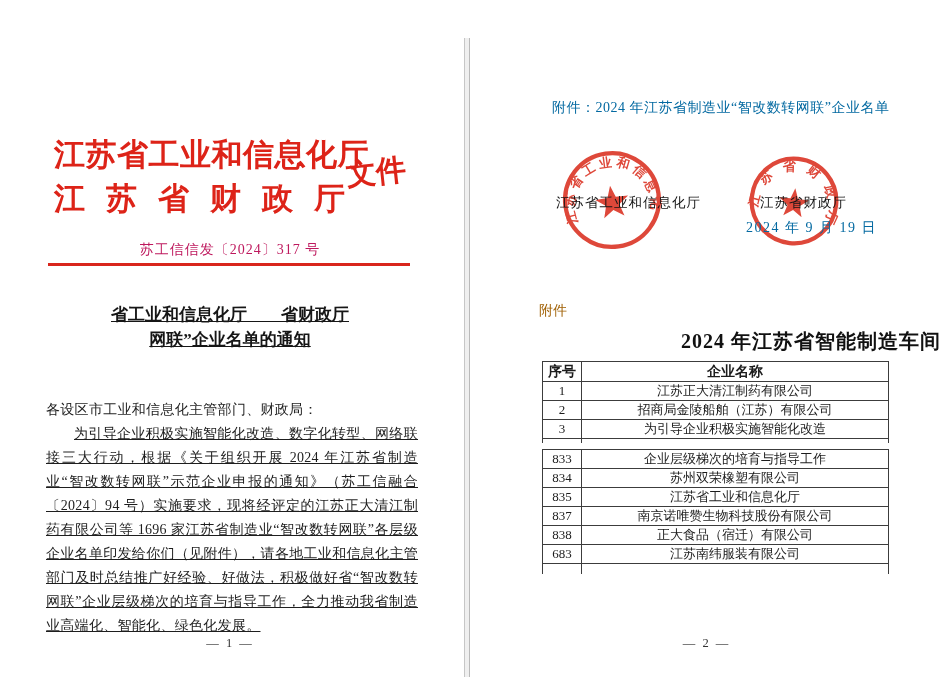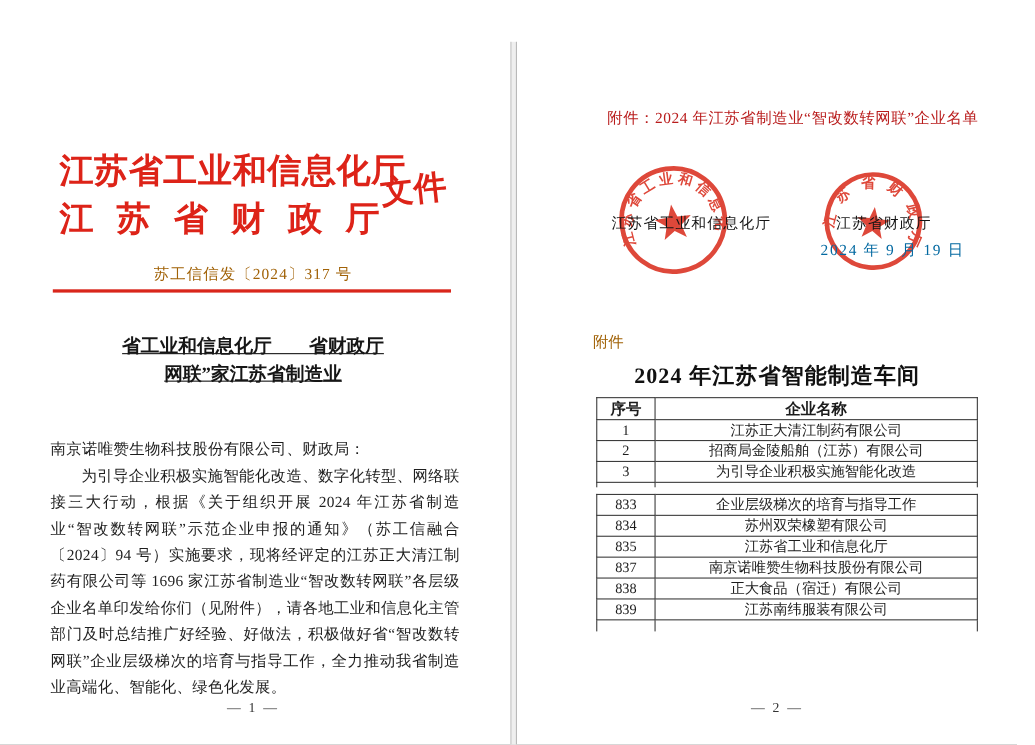--- a/index.html
+++ b/index.html
@@ -10,50 +10,50 @@
   .divider { position:absolute; left:464px; top:38px; bottom:0; width:6px;
              background:#efefef; border-left:1px solid #c6c6c6; border-right:1px solid #b9b9b9; }
 
   
   .page-left  { position:absolute; left:0; top:0; width:460px; height:677px; }
   .red-hdr-line { position:absolute; font-weight:bold; color:#dd2318; white-space:nowrap; }
   .hdr1 { left:54px; top:134px; font-size:31px; letter-spacing:0.5px; }
   .hdr2 { left:54px; top:178px; font-size:31px; letter-spacing:21px; }
   .hdr-suffix { left:346px; top:152px; font-size:30px; transform:rotate(-6deg); }
   .doc-number { position:absolute; left:0; top:241px; width:460px; text-align:center;
-                font-size:14px; letter-spacing:1px; color:#a16207; }
+                font-size:14px; letter-spacing:1px; color:#be185d; }
   .red-rule { position:absolute; left:48px; top:263px; width:362px; height:3px; background:#d9261c; }
   .doc-title { position:absolute; left:35px; top:302px; width:390px; text-align:center;
                font-weight:bold; font-size:17px; line-height:25px; color:#161616;text-decoration:underline; }
   .body-block { position:absolute; left:46px; top:398px; width:372px; font-size:14px;
                 line-height:24px; text-align:justify; letter-spacing:0.3px; color:#1e1e1e; }
-  .body-block p.indent { text-indent:2em; }
+  .body-block p.indent { text-indent:2em;text-decoration:underline; }
   .page-num { position:absolute; bottom:26px; width:100%; text-align:center;
               font-size:12.5px; color:#333; letter-spacing:2px; }
 
   
   .page-right { position:absolute; left:472px; top:0; width:469px; height:677px; }
-  .attach-line { position:absolute; left:80px; top:99px; font-size:14px; letter-spacing:0.5px; color:#b91c1c; }
+  .attach-line { position:absolute; left:80px; top:99px; font-size:14px; letter-spacing:0.5px; color:#0369a1; }
   .stamp { position:absolute; opacity:0.92; }
   .stamp-left  { left:89px;  top:149px; transform:rotate(-8deg); }
   .stamp-right { left:276px; top:155px; transform:rotate(6deg); }
   .stamp-label { position:absolute; font-size:13.5px; color:#141414; letter-spacing:1px; white-space:nowrap; }
   .lbl-left  { left:84px;  top:194px; }
   .lbl-right { left:288px; top:194px; }
   .stamp-date { position:absolute; left:274px; top:219px; font-size:14px; letter-spacing:1.5px; color:#0369a1; }
   .attach-label { position:absolute; left:67px; top:302px; font-size:14px; color:#a16207; }
-  .table-title { position:absolute; left:0; top:328px; width:100%; text-align:center;
+  .table-title { position:absolute; left:0; top:328px; width:100%; text-align:right;
                  font-size:20px; font-weight:bold; letter-spacing:1px; color:#111; }
   .table-wrap { position:absolute; left:70px; top:361px; width:347px; }
   table.co { width:100%; border-collapse:collapse; table-layout:fixed; }
   table.co td, table.co th { border:1px solid #3c3c3c; text-align:center; vertical-align:middle;
                              font-weight:normal; padding:0; overflow:visible; }
   table.co th { font-weight:bold; font-size:14px; height:20px; }
   table.co td { font-size:13px; height:18px; position:relative; }
-  .c-seq { width:53px; }
+  .c-seq { width:39px; }
   tr.stub td { height:4px; border-bottom:0 !important; }
   tr.stub2 td { height:11px; border-bottom:0 !important; }
   .seg-gap { height:6px; }
   .hl-box { position:absolute; left:-2px; right:-10px; top:-3px; bottom:-3px;
             border:3px solid #2ba43c; border-radius:6px; pointer-events:none; }
 </style>
 </head>
 <body>
 
 <div class="canvas">
@@ -63,25 +63,25 @@
   <div class="page-left">
     <div class="red-hdr-line hdr1">江苏省工业和信息化厅</div>
     <div class="red-hdr-line hdr2">江苏省财政厅</div>
     <div class="red-hdr-line hdr-suffix">文件</div>
 
     <div class="doc-number">苏工信信发〔2024〕317 号</div>
     <div class="red-rule"></div>
 
     <div class="doc-title">
       <div>省工业和信息化厅　　省财政厅</div>
-      <div>网联”家江苏省制造业</div>
+      <div>网联”企业名单的通知</div>
     </div>
 
     <div class="body-block">
-      <p>南京诺唯赞生物科技股份有限公司、财政局：</p>
+      <p>各设区市工业和信息化主管部门、财政局：</p>
       <p class="indent">为引导企业积极实施智能化改造、数字化转型、网络联接三大行动，根据《关于组织开展 2024 年江苏省制造业“智改数转网联”示范企业申报的通知》（苏工信融合〔2024〕94 号）实施要求，现将经评定的江苏正大清江制药有限公司等 1696 家江苏省制造业“智改数转网联”各层级企业名单印发给你们（见附件），请各地工业和信息化主管部门及时总结推广好经验、好做法，积极做好省“智改数转网联”企业层级梯次的培育与指导工作，全力推动我省制造业高端化、智能化、绿色化发展。</p>
     </div>
 
     <div class="page-num">— 1 —</div>
   </div>
 
   <div class="page-right">
     <div class="attach-line">附件：2024 年江苏省制造业“智改数转网联”企业名单</div>
 
     <svg class="stamp stamp-left" width="102" height="102" viewBox="0 0 100 100">
@@ -162,21 +162,21 @@
             </tr>
             <tr>
               <td class="c-seq">837</td>
               <td class="c-name">南京诺唯赞生物科技股份有限公司</td>
             </tr>
             <tr>
               <td class="c-seq">838</td>
               <td class="c-name">正大食品（宿迁）有限公司</td>
             </tr>
             <tr>
-              <td class="c-seq">839</td>
+              <td class="c-seq">683</td>
               <td class="c-name">江苏南纬服装有限公司</td>
             </tr>
           </tbody>
         <tbody>
             <tr class="stub2">
               <td class="c-seq"></td>
               <td></td>
             </tr>
           </tbody>
       </table>

